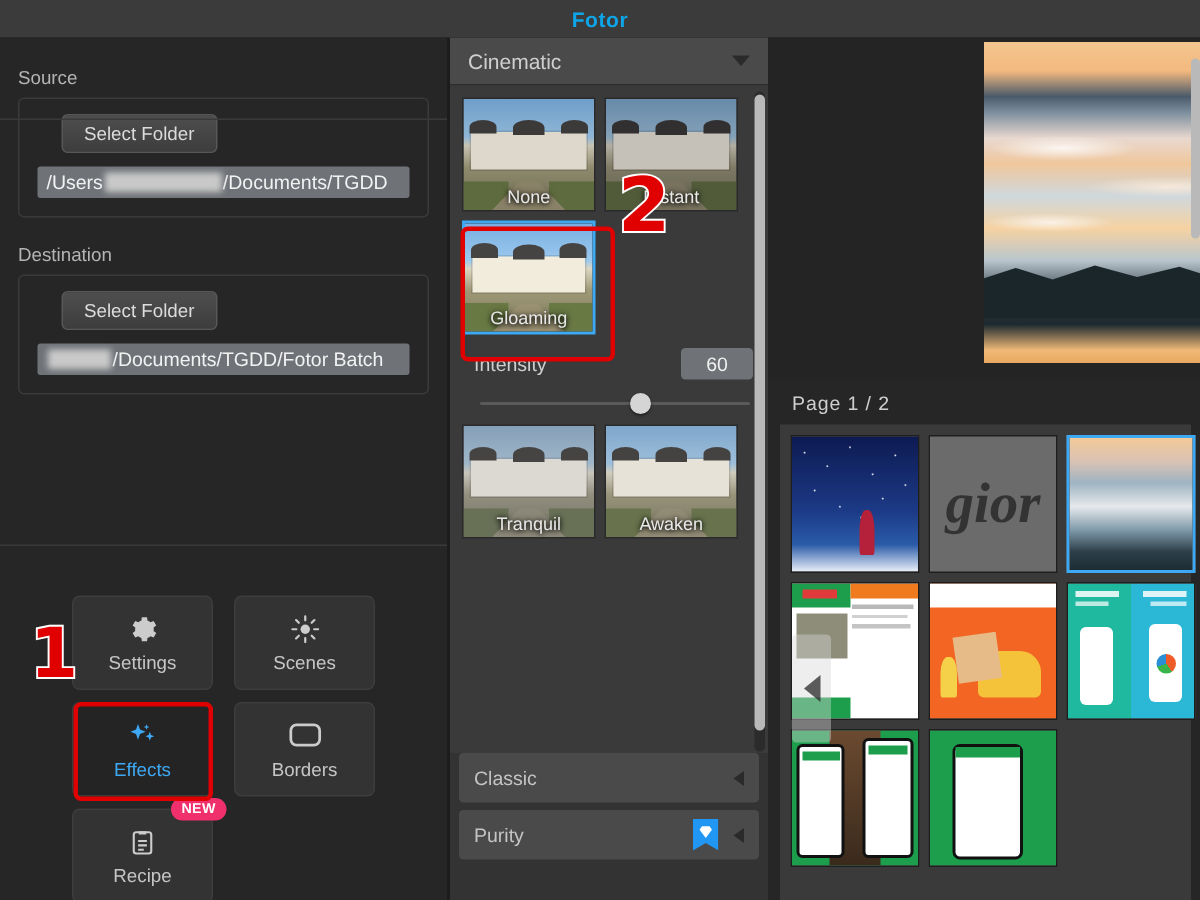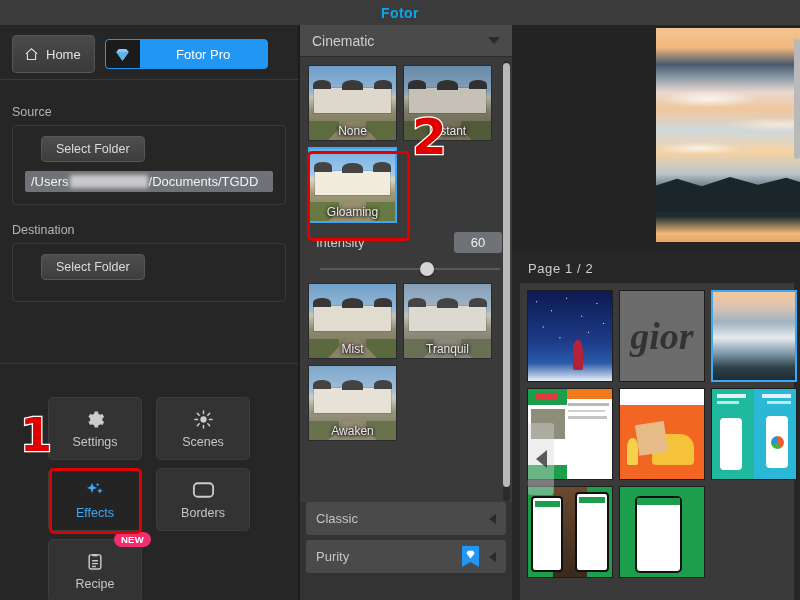--- a/index.html
+++ b/index.html
@@ -453,56 +453,40 @@
 <body>
 
 <div id="app">
 
   <div class="titlebar">
     <span class="titlebar-text">Fotor</span>
   </div>
 
   <div class="left-panel">
 
-    <div class="topbar-row">
-      <div class="home-btn">
-        <span class="mode-icon">
-          <svg width="15" height="15" viewBox="0 0 24 24" fill="none" stroke="#dcdcdc" stroke-width="1.8">
-            <path d="M3 11 L12 3 L21 11"></path>
-              <path d="M5.5 10 V20 H18.5 V10"></path>
-          </svg>
-        </span>
-        <span>Home</span>
-      </div>
-      <div class="pro-btn">
-        <span class="pro-gem">
-          <svg width="15" height="15" viewBox="0 0 24 24">
-            <path d="M12 22 L2 8 L6 3 H18 L22 8 Z" fill="#8ec9f0"></path>
-            <path d="M12 22 L2 8 H22 Z" fill="#5fb3ea"></path>
-          </svg>
-        </span>
-        <span class="pro-label">Fotor Pro</span>
-      </div>
-    </div>
 
     <div class="divider" style="top:54px"></div>
 
     <div class="section-label" style="margin-top:16px">Source</div>
     <div class="field-box">
       <div class="select-folder-btn">Select Folder</div>
       <div class="path-field">
         <span>/Users</span>
         <span class="redact" style="width:78px"></span>
         <span>/Documents/TGDD</span>
       </div>
     </div>
 
     <div class="section-label" style="margin-top:14px">Destination</div>
     <div class="field-box">
       <div class="select-folder-btn">Select Folder</div>
+      <div class="path-field">
+        <span class="redact" style="width:42px"></span>
+        <span>/Documents/TGDD/Fotor Batch</span>
+      </div>
     </div>
 
     <div class="divider" style="top:338px"></div>
 
     <div class="mode-grid">
 
       <div class="mode-btn">
         <span class="mode-icon">
           <svg width="21" height="21" viewBox="0 0 24 24" fill="#cccccc">
             <path d="M12 8.2a3.8 3.8 0 100 7.6 3.8 3.8 0 000-7.6zm0 5.9a2.1 2.1 0 110-4.2 2.1 2.1 0 010 4.2z"></path>
@@ -609,30 +593,20 @@
       <div class="intensity-row">
         <span class="intensity-label">Intensity</span>
         <span class="intensity-value">60</span>
       </div>
       <div class="slider-wrap">
         <div class="slider-track"></div>
         <div class="slider-thumb" id="slider-thumb" style="left: 111.6px;"></div>
       </div>
 
       <div class="thumb-grid" style="margin-top:6px">
-        <div class="thumb t-mist">
-          <div class="thumb-img">
-            <div class="thumb-castle"></div>
-              <div class="thumb-dome"></div>
-            <div class="thumb-lawn-l"></div>
-              <div class="thumb-lawn-r"></div>
-              <div class="thumb-path"></div>
-          </div>
-          <span class="thumb-label">Mist</span>
-        </div>
         <div class="thumb t-tranquil">
           <div class="thumb-img">
             <div class="thumb-castle"></div>
               <div class="thumb-dome"></div>
             <div class="thumb-lawn-l"></div>
               <div class="thumb-lawn-r"></div>
               <div class="thumb-path"></div>
           </div>
           <span class="thumb-label">Tranquil</span>
         </div>

